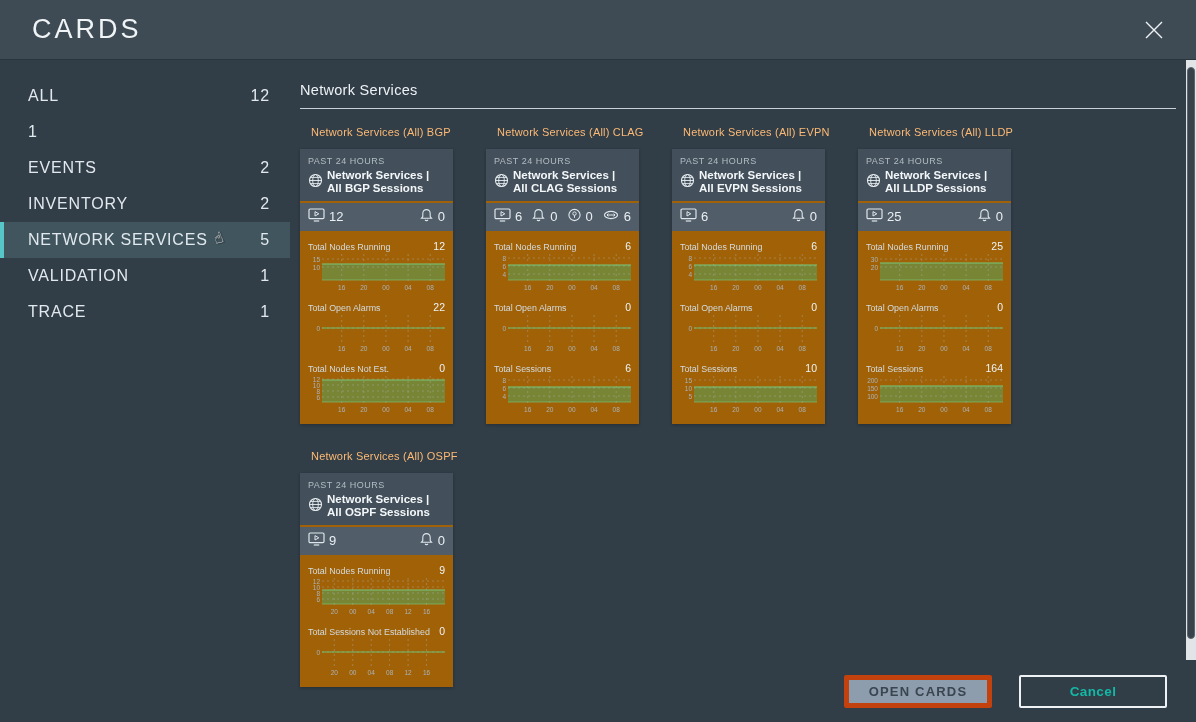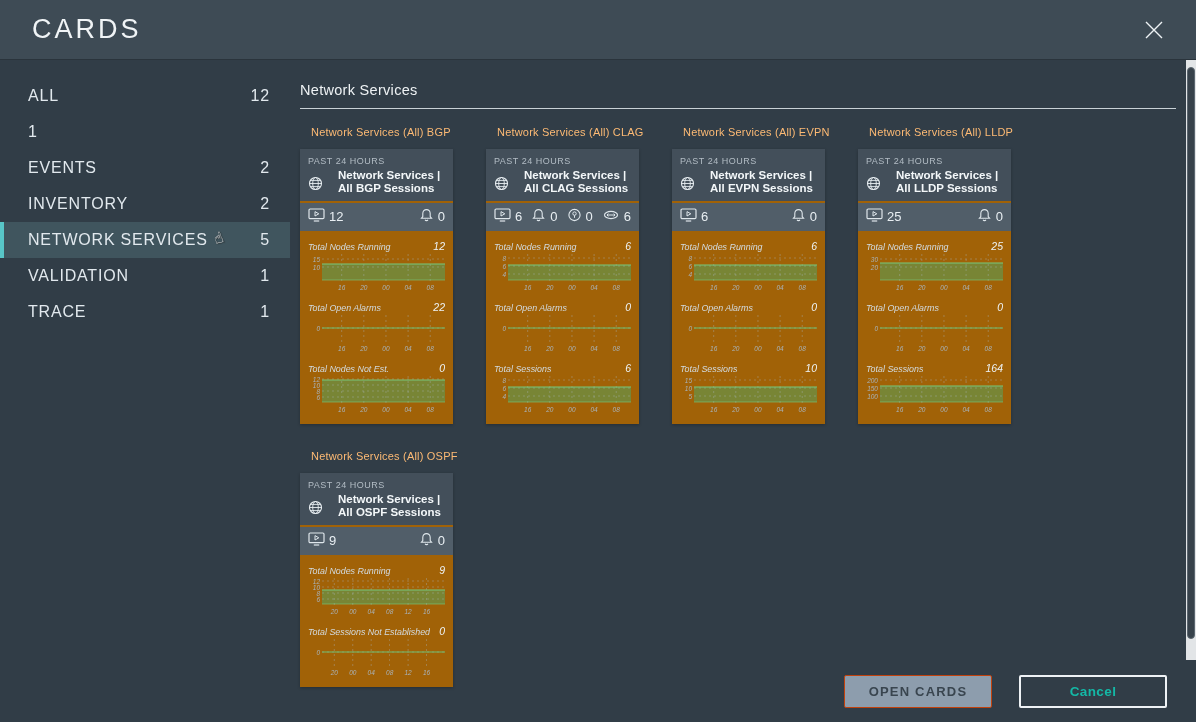--- a/index.html
+++ b/index.html
@@ -53,29 +53,29 @@
     column-gap:33px;row-gap:26px;
   }
   .card-block{width:153px;}
   .block-title{
     font-size:11px;color:#fdba74;padding-left:11px;margin-bottom:11px;
     letter-spacing:.2px;white-space:nowrap;
   }
   .mini-card{background:#a16207;cursor:pointer;box-shadow:0 1px 3px rgba(0,0,0,.25);}
   .mc-header{background:#434f5a;padding:7px 8px 6px 8px;}
   .mc-period{font-size:9px;color:#b3bdc5;letter-spacing:.5px;}
-  .mc-title-row{display:flex;align-items:flex-end;gap:15px;margin-top:3px;}
+  .mc-title-row{display:flex;align-items:center;gap:4px;margin-top:3px;}
   .mc-title-row svg{flex:0 0 auto;margin-top:1px;}
   .mc-title{font-size:11.5px;font-weight:bold;color:#f3f7f9;line-height:1.12;}
   .mc-stats{
     background:#515e69;margin-top:2px;padding:5px 8px;
     display:flex;align-items:center;justify-content:space-between;
   }
   .stat{display:flex;align-items:center;gap:4px;color:#e9eff3;font-size:13px;}
-  .mc-charts{padding:0 8px 10px 8px;font-style:italic;}
+  .mc-charts{padding:0 8px 10px 8px;}
   .chart{margin-top:9px;}
   .chart-head{display:flex;justify-content:space-between;align-items:baseline;gap:4px;}
   .chart-label{font-size:8.9px;color:#d3dbe0;white-space:nowrap;overflow:hidden;}
   .chart-value{font-size:10.5px;color:#eef3f6;}
   .chart svg{display:block;margin-top:2px;}
   
   .vscrollbar{
     position:absolute;right:0;top:0;width:10px;height:600px;background:#e2e5e7;
   }
   .vthumb{
@@ -85,21 +85,21 @@
   
   .modal-footer{
     position:absolute;right:29px;bottom:14px;display:flex;gap:27px;
   }
   .btn{
     min-width:148px;height:33px;font-size:13px;letter-spacing:1.2px;
     cursor:pointer;box-sizing:border-box;border-radius:2px;
     font-family:"Liberation Sans","DejaVu Sans",sans-serif;
   }
   .btn-open{
-    background:#8d9dad;border:1px solid #c2410c;color:#39454f;font-weight:600;
+    background:#8d9dad;border:5px solid #c2410c;color:#39454f;font-weight:600;
   }
   .btn-cancel{
     background:transparent;border:2px solid #eef2f5;color:#14b8a6;
     font-weight:600;letter-spacing:.4px;font-size:13.5px;
   }
 </style>
 </head>
 <body>
 
 <div class="modal-header">

